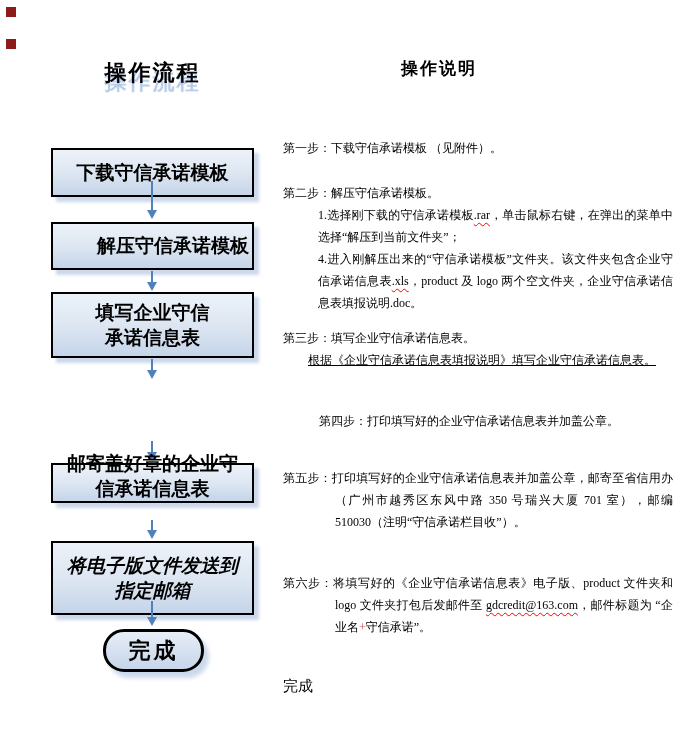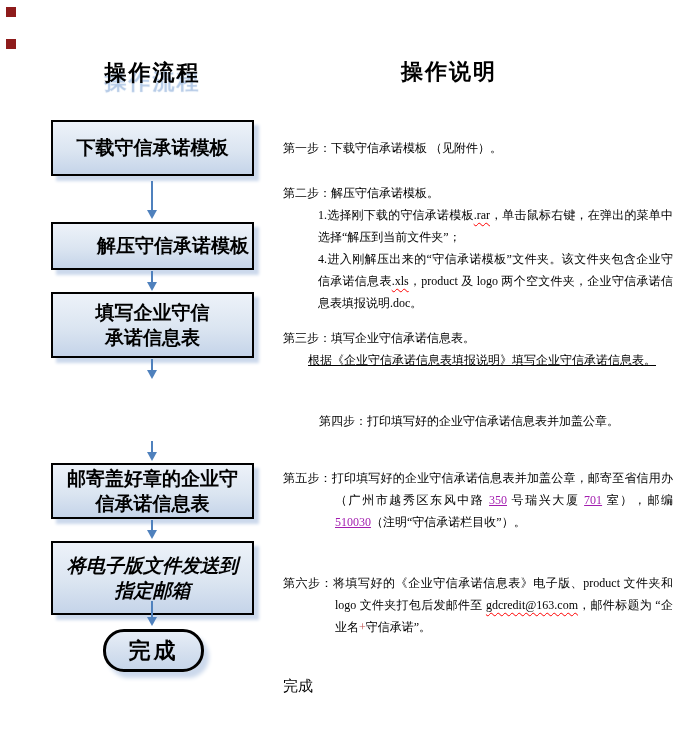--- a/index.html
+++ b/index.html
@@ -13,40 +13,40 @@
   .marker.m2 { left:6px; top:39px; }
 
   
   .flow-title {
     position:absolute; left:51px; top:58px; width:203px; text-align:center;
     font-family:"Liberation Sans", sans-serif; font-weight:bold; font-size:22px;
     letter-spacing:2px; text-shadow:0 9px 1px #b3c9e6;
   }
   .desc-title {
     position:absolute; left:401px; top:57px; width:200px; text-align:left;
-    font-family:Liberation Sans, sans-serif; font-weight:bold; font-size:22px;
+    font-family:Liberation Sans, sans-serif; font-weight:bold; font-size:17px;
     letter-spacing:2px;
   }
 
   
   .flow-box {
     position:absolute; left:51px; width:203px;
     border:2.5px solid #000;
     background:linear-gradient(180deg,#edf2f9 0%,#dbe5f1 55%,#c5d4e9 100%);
     box-shadow:5px 5px 3px #ccd9ec;
     display:flex; align-items:center; justify-content:center; text-align:center;
     font-family:"Liberation Sans", sans-serif; font-weight:bold; font-size:19px;
     line-height:1.32;
   }
   .flow-box span { white-space:pre-line; }
-  .b1 { top:120px; height:56px; }
+  .b1 { top:148px; height:49px; }
   .b2 { top:222px; height:48px;padding-left:41px; }
   .b3 { top:292px; height:66px; }
   .b4 { top:381px; height:59px; }
-  .b5 { top:463px; height:56px; }
+  .b5 { top:463px; height:40px;align-items:flex-end; }
   .b6 { top:541px; height:74px;font-style:italic; }
 
   .terminator {
     position:absolute; left:103px; top:629px; width:101px; height:43px;
     border:3px solid #000; border-radius:21px;
     background:linear-gradient(180deg,#e7eef7 0%,#d5e0ef 55%,#c7d6ea 100%);
     box-shadow:5px 6px 4px #ccd9ec;
     display:flex; align-items:center; justify-content:center;
     font-family:"Liberation Sans", sans-serif; font-weight:bold; font-size:22px;
     letter-spacing:3px;
@@ -76,21 +76,21 @@
   .s3 { top:327px; }
   .s4 { top:410px;margin-left:36px; }
   .s5 { top:467px; }
   .s6 { top:572px; }
   .done-line { position:absolute; left:283px; top:677px; font-size:15px; }
 
   .hang50 { padding-left:52px; text-indent:-52px; }
   .sub { margin-left:35px; }
   .sub3 { margin-left:25px;text-decoration:underline; }
 
-  .num { color:#a21caf;text-decoration:underline; }
+  .num { color:#000000; }
   .plus { color:#c0504d; }
   .squiggle {
     text-decoration:underline; text-decoration-style:wavy;
     text-decoration-color:#ff0000; text-decoration-thickness:1px;
     text-underline-offset:3px;
     margin-top:14px;
   }
 </style>
 </head>
 <body>

